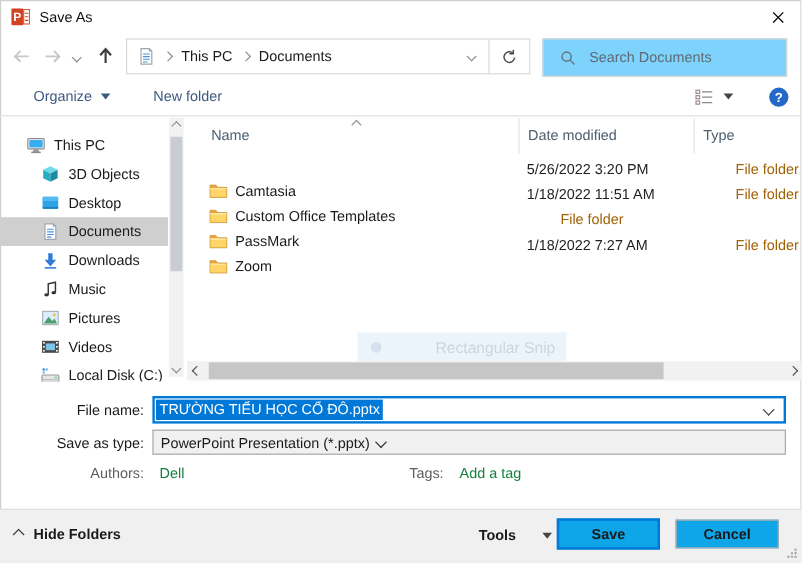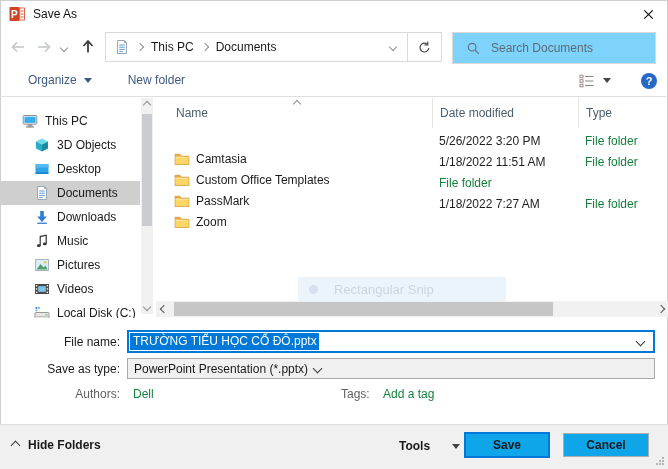--- a/index.html
+++ b/index.html
@@ -64,25 +64,25 @@
   .lhead .hc{display:flex;align-items:center;box-sizing:border-box;cursor:pointer;}
   .hc.c-name{width:276px;padding-left:20px;}
   .hc.c-date{width:146px;padding-left:7px;border-left:1px solid #e5e5e5;}
   .hc.c-type{flex:1;padding-left:7px;border-left:1px solid #e5e5e5;}
   .sort-caret{position:absolute;left:138px;top:3px;}
   .rows{margin-top:2px;}
   .frow{display:flex;height:21px;align-items:center;cursor:pointer;}
   .fc-name{width:276px;display:flex;align-items:center;padding-left:18px;box-sizing:border-box;margin-top:36px;}
   .fc-name .ic{margin-right:6px;}
   .fc-date{width:146px;padding-left:7px;box-sizing:border-box;color:#1f1f1f;}
-  .fc-type{flex:1;padding-left:7px;box-sizing:border-box;color:#15803d;}
-
-  
-  .snip-ghost{position:absolute;left:298px;top:277px;width:208px;height:24px;background:rgba(230,240,250,0.75);
-              display:flex;align-items:center;color:#ccd5de;font-size:13px;}
+  .fc-type{flex:1;padding-left:7px;box-sizing:border-box;color:#a16207;margin-left:28px;}
+
+  
+  .snip-ghost{position:absolute;left:298px;top:277px;width:174px;height:24px;background:rgba(230,240,250,0.75);
+              display:flex;align-items:center;color:#ccd5de;font-size:13px;gap:29px;}
   .snip-dot{width:9px;height:9px;border-radius:50%;background:#d5e2ee;margin:0 16px 0 11px;}
 
   
   .hscroll{position:absolute;left:156px;top:301px;width:512px;height:16px;background:#f1f1f1;}
   .hscroll .arr{position:absolute;top:0;width:15px;height:16px;display:flex;align-items:center;justify-content:center;cursor:pointer;}
   .hscroll .thumb{position:absolute;left:18px;top:1px;width:379px;height:14px;background:#c6c6c6;cursor:pointer;}
 
   
   .flabel{position:absolute;left:0;width:120px;text-align:right;color:#1a1a1a;}
   .fname-input{position:absolute;left:127px;top:330px;width:528px;height:23px;border:2px solid #0078d7;

